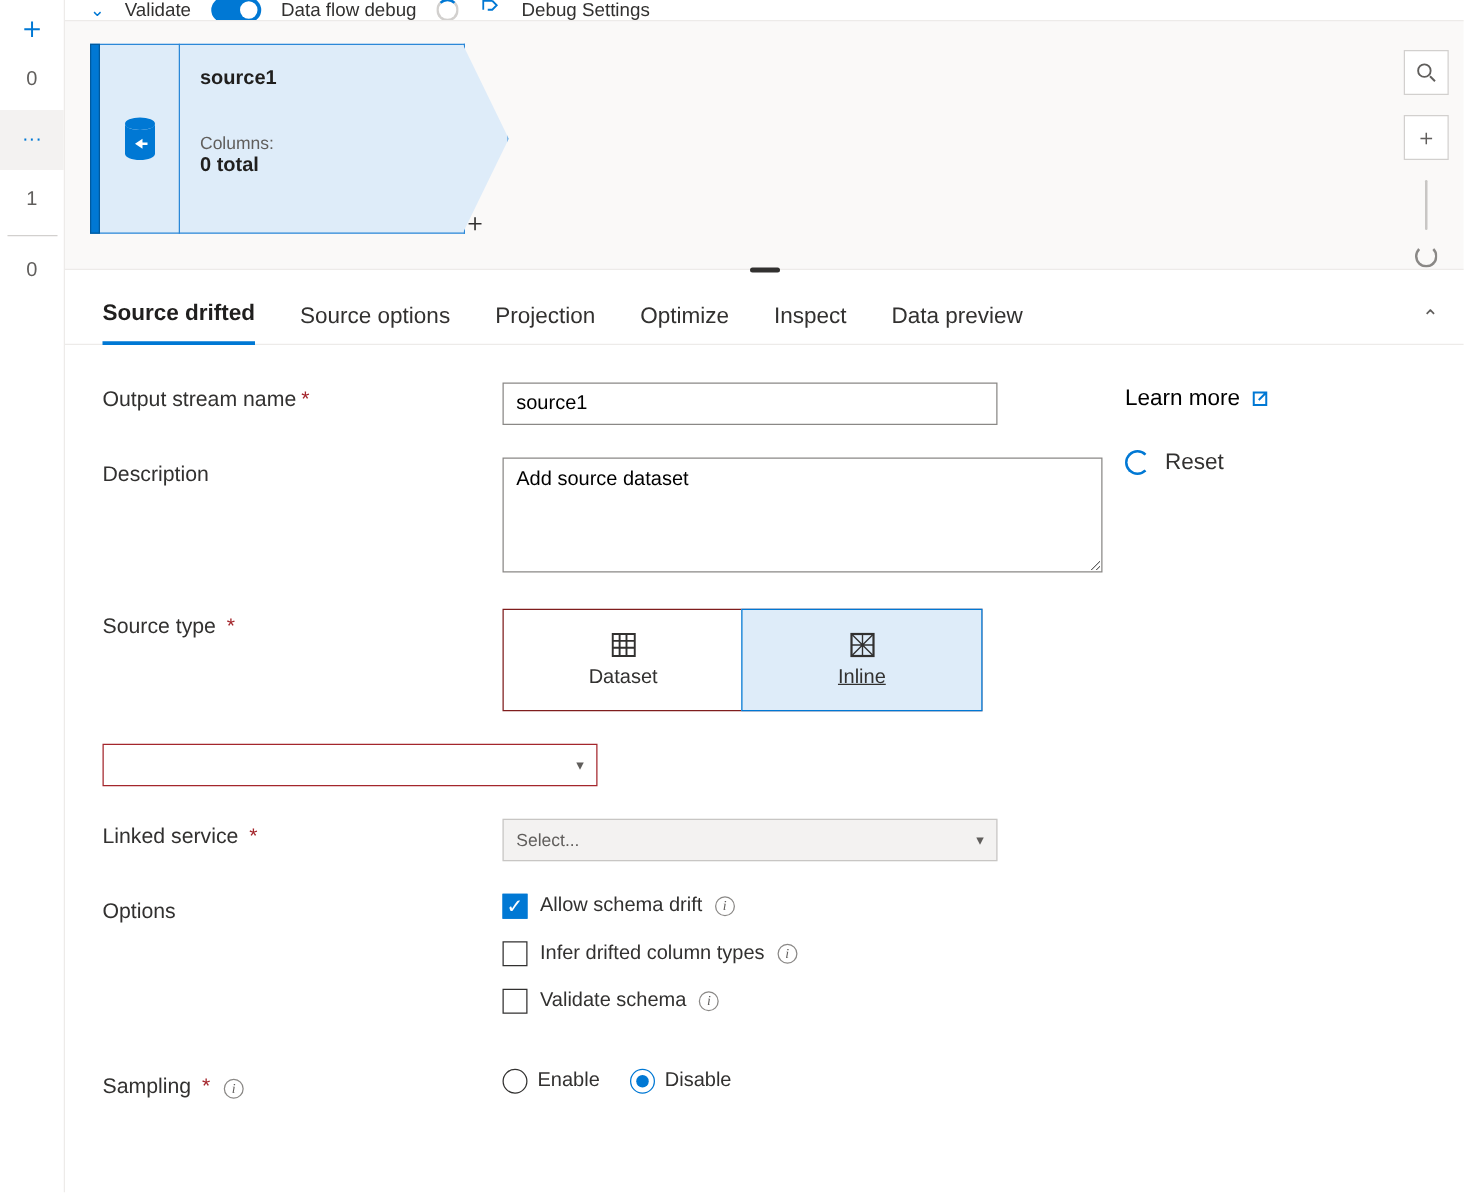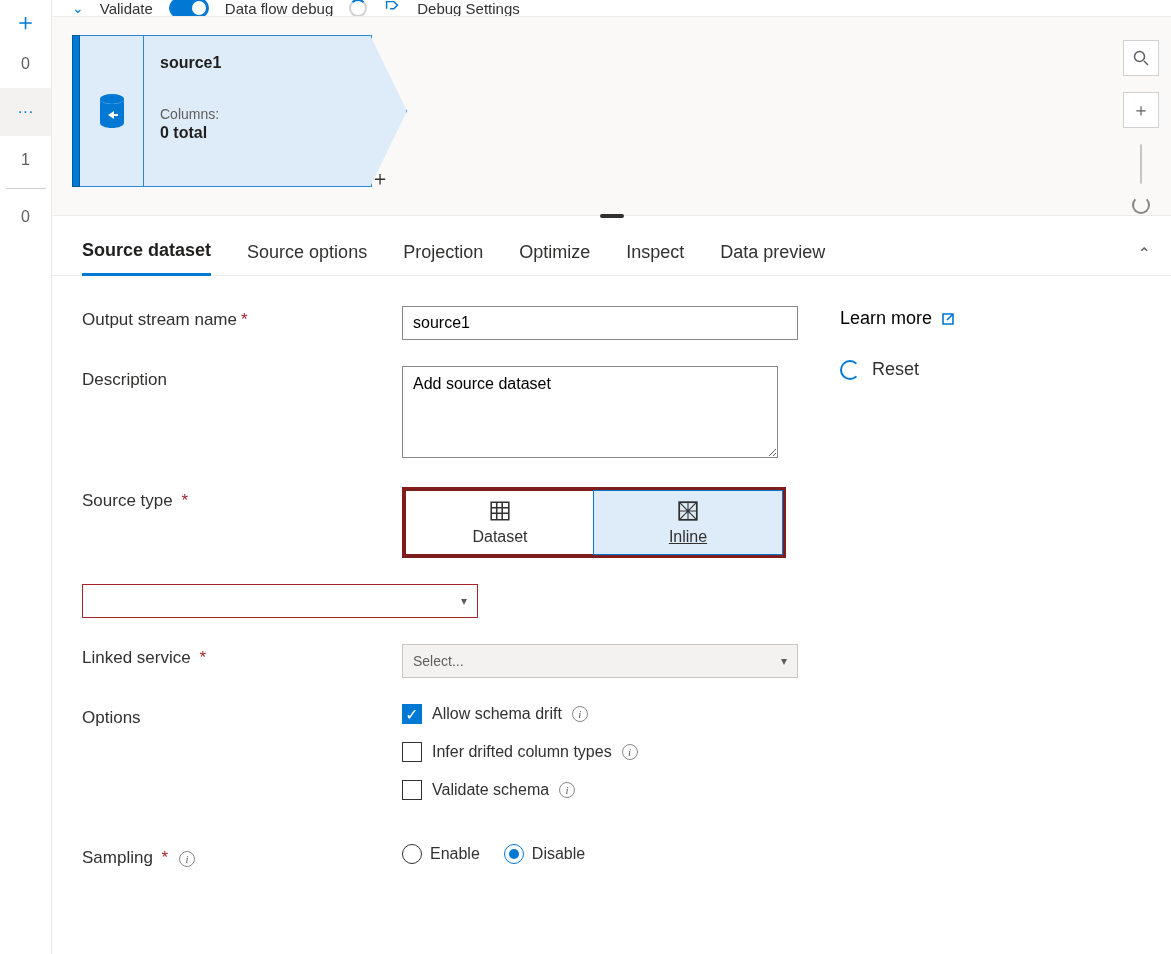--- a/index.html
+++ b/index.html
@@ -162,23 +162,23 @@
   }
   .form-left{flex:0 0 740px;}
   .row{display:flex;align-items:flex-start;margin-bottom:26px;}
   .row .lbl{width:320px;font-size:17px;color:#323130;padding-top:4px;}
   .req{color:#a4262c;margin-left:4px;}
   .row .ctrl{flex:1;}
   input.txt{
     width:396px;height:34px;border:1px solid #8a8886;padding:0 10px;font-size:16px;font-family:inherit;
   }
   textarea.txt{
-    width:376px;height:92px;border:1px solid #8a8886;padding:8px 10px;font-size:16px;font-family:inherit;resize:both;
-  }
-  .segmented{display:flex;width:384px;height:71px;border:4px solid #7f1d1d;}
+    width:480px;height:92px;border:1px solid #8a8886;padding:8px 10px;font-size:16px;font-family:inherit;resize:both;
+  }
+  .segmented{display:flex;width:384px;height:82px;border:1px solid #7f1d1d;}
   .seg{flex:1;display:flex;flex-direction:column;align-items:center;justify-content:center;gap:6px;font-size:16px;cursor:pointer;}
   .seg + .seg{border-left:1px solid #8a8886;}
   .seg.selected{background:#deecf9;border:1px solid #0078d4;margin:-1px;text-decoration:underline;}
   .seg svg{width:22px;height:22px;fill:#323130;}
   .dropdown{
     width:396px;height:34px;border:1px solid #a4262c;display:flex;align-items:center;justify-content:flex-end;padding:0 10px;color:#605e5c;
   }
   .dropdown.gray{border:1px solid #c8c6c4;background:#f3f2f1;justify-content:space-between;}
   .caretd{font-size:12px;color:#605e5c;}
   .chk-row{display:flex;align-items:center;gap:10px;margin-bottom:18px;font-size:16px;}
@@ -260,21 +260,21 @@
       <div class="float-btn">＋</div>
       <div class="float-line"></div>
       <div class="float-circ"></div>
     </div>
 
     <div class="resize-h">
         <div class="grip"></div>
       </div>
 
     <div class="tabbar">
-      <div class="tab active">Source dataset</div>
+      <div class="tab active">Source drifted</div>
       <div class="tab">Source options</div>
       <div class="tab">Projection</div>
       <div class="tab">Optimize</div>
       <div class="tab">Inspect</div>
       <div class="tab">Data preview</div>
       <div class="collapse-caret">⌃</div>
     </div>
 
     <div class="form">
       <div class="form-left">

